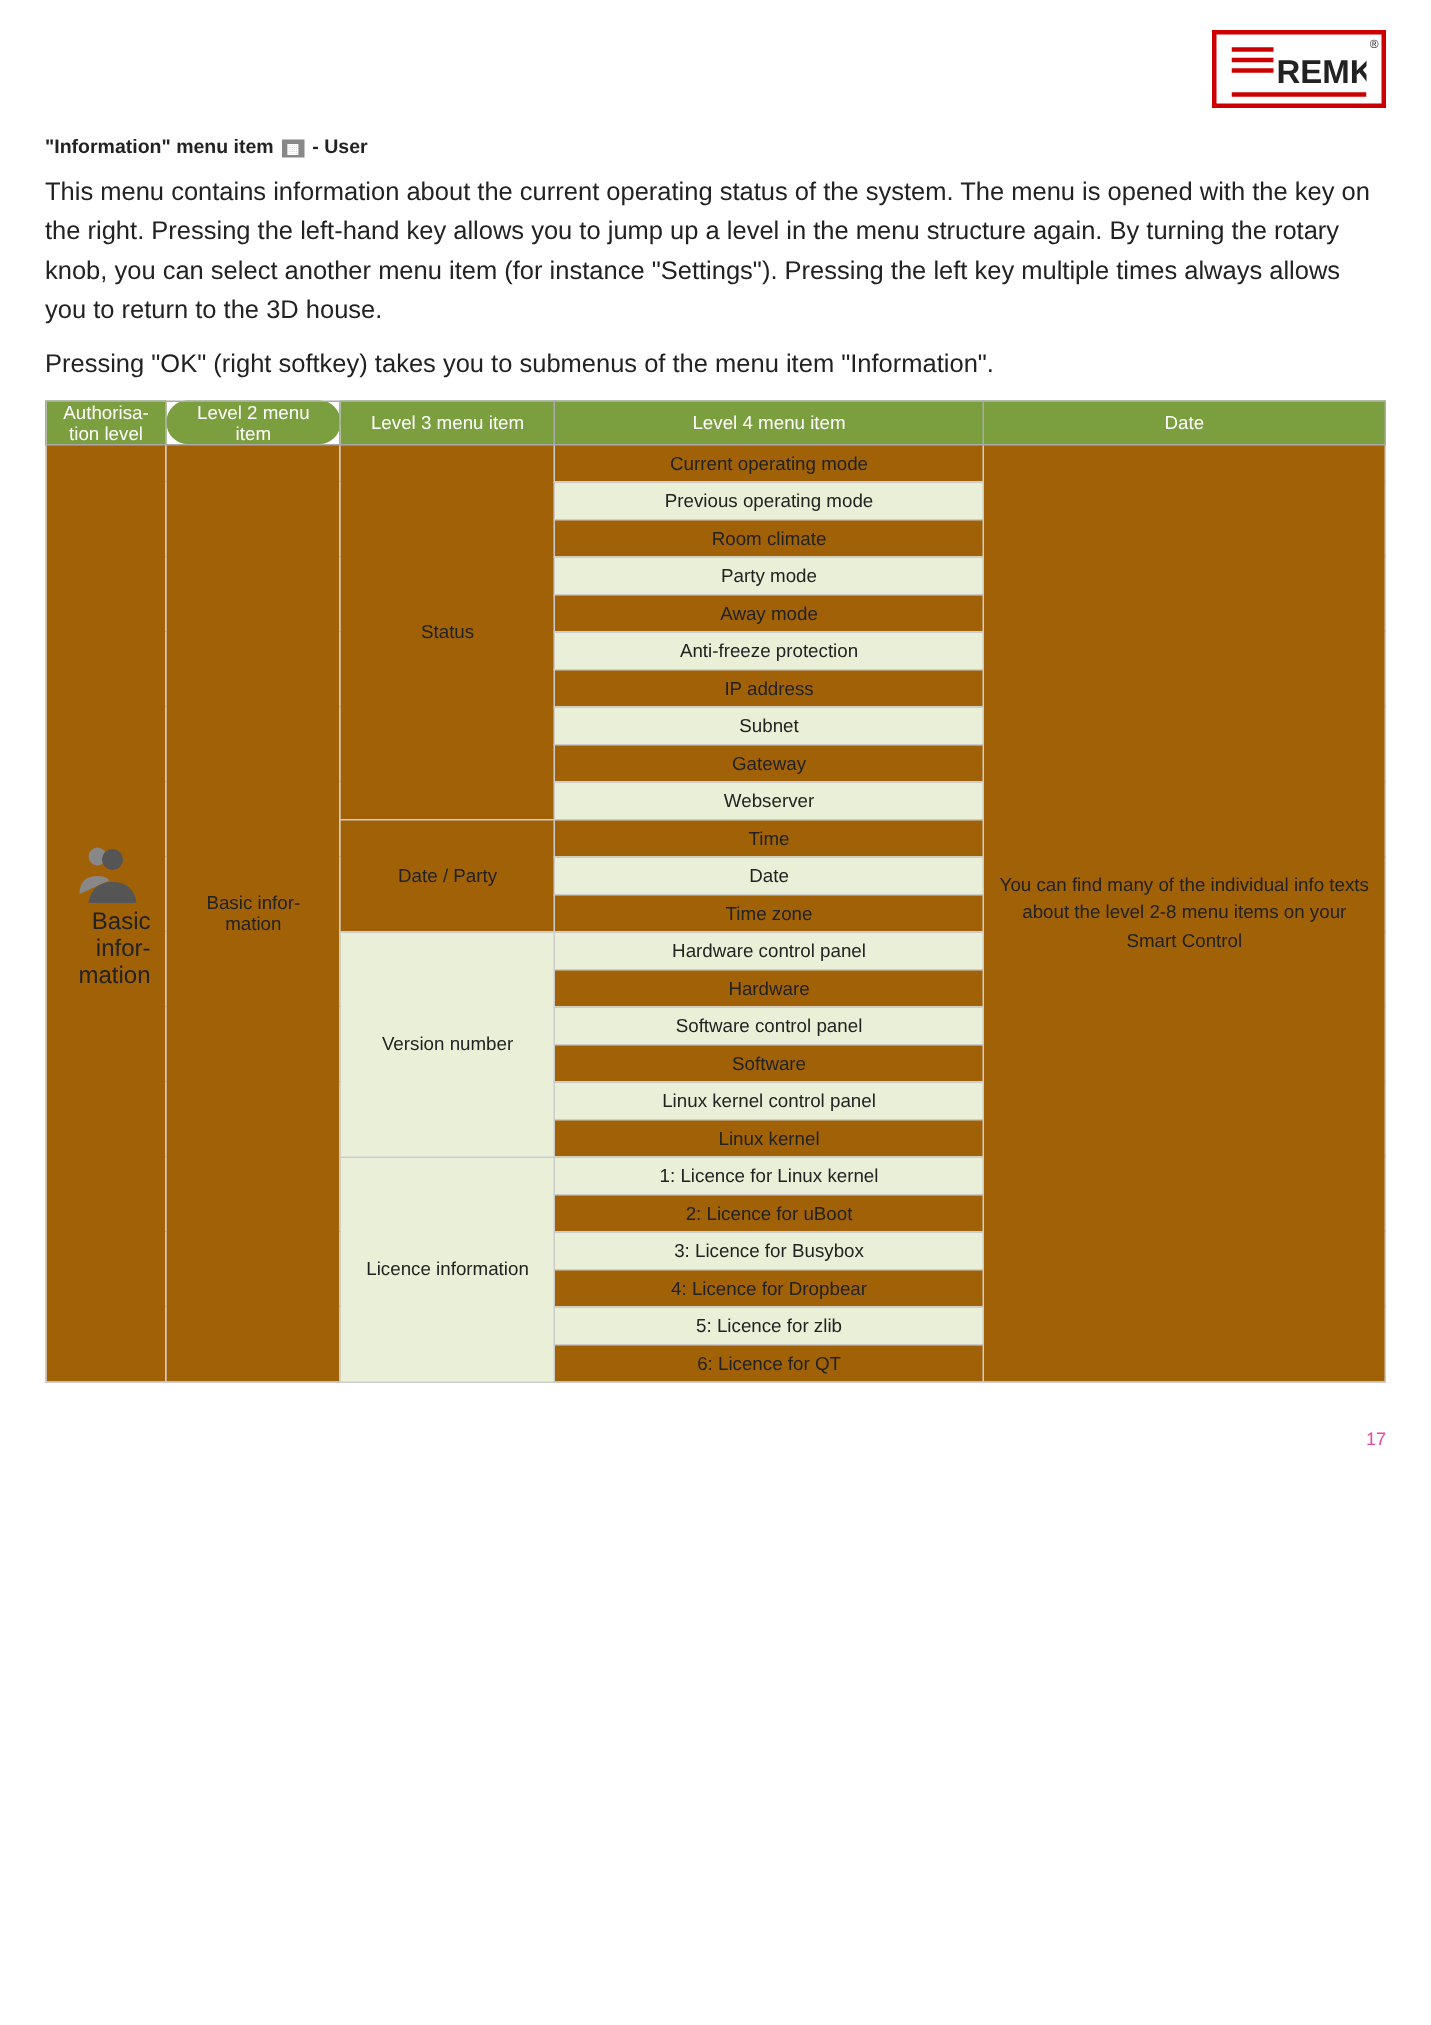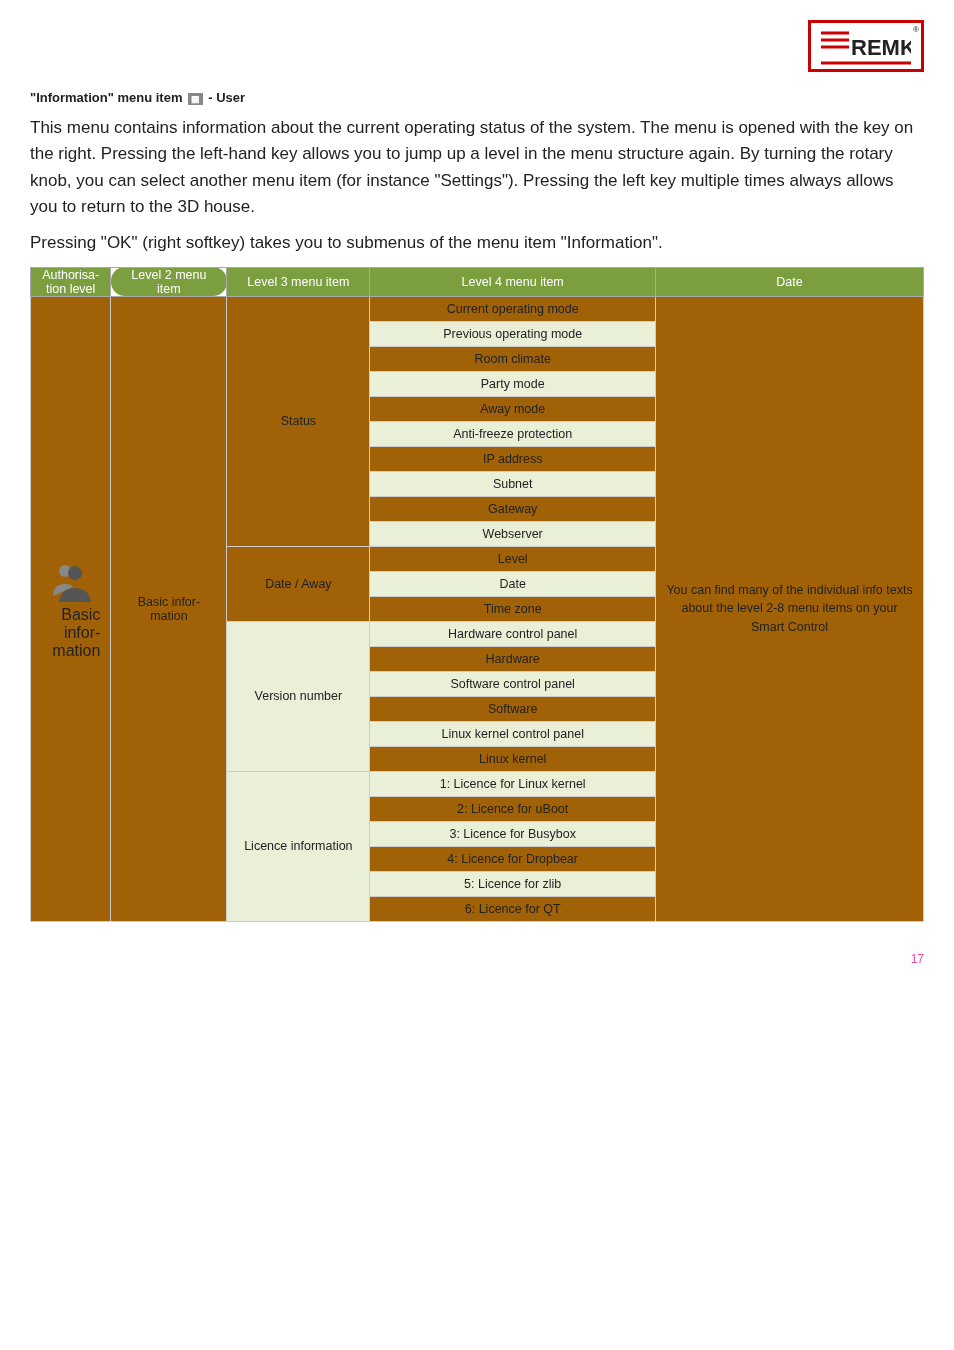--- a/index.html
+++ b/index.html
@@ -212,22 +212,22 @@
       <tr class="row-light">
         <td>Subnet</td>
       </tr>
       <tr class="row-white">
         <td>Gateway</td>
       </tr>
       <tr class="row-light">
         <td>Webserver</td>
       </tr>
       <tr class="row-white">
-        <td rowspan="3" class="level3-cell">Date / Away</td>
-        <td>Level</td>
+        <td rowspan="3" class="level3-cell">Date / Party</td>
+        <td>Time</td>
       </tr>
       <tr class="row-light">
         <td>Date</td>
       </tr>
       <tr class="row-white">
         <td>Time zone</td>
       </tr>
       <tr class="row-light">
         <td rowspan="6" class="level3-cell">Version number</td>
         <td>Hardware control panel</td>

